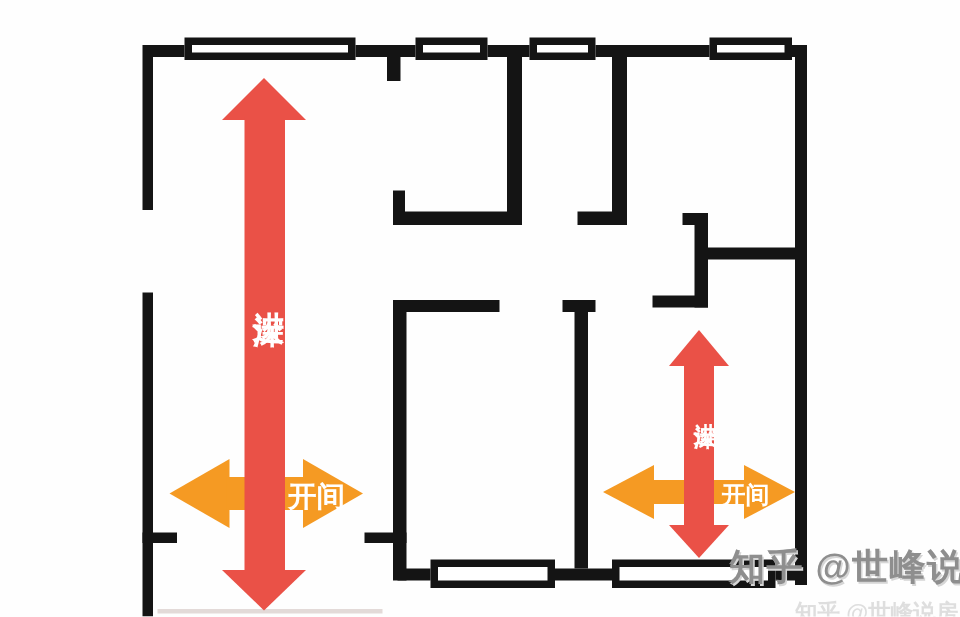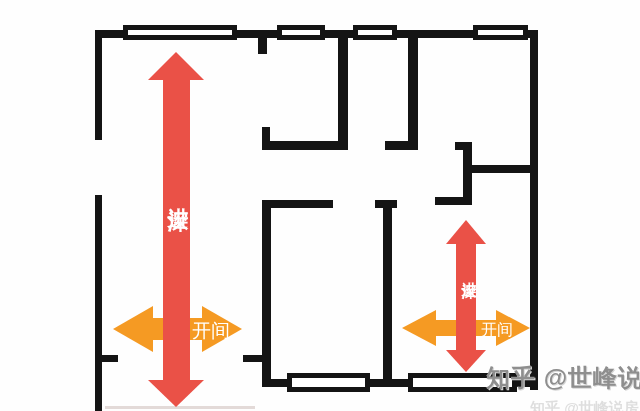--- a/index.html
+++ b/index.html
@@ -16,21 +16,21 @@
   .r-up.small{border-left-width:20px;border-right-width:20px;border-bottom-width:24px;}
   .r-down.small{border-left-width:20px;border-right-width:20px;border-top-width:22px;}
   
   .o-body{position:absolute;background:var(--arrow-orange,#f59a23);z-index:4;}
   .o-left{border-top:23px solid transparent;border-bottom:23px solid transparent;border-right:40px solid var(--arrow-orange,#f59a23);z-index:4;}
   .o-right{border-top:23px solid transparent;border-bottom:23px solid transparent;border-left:40px solid var(--arrow-orange,#f59a23);z-index:4;}
   .o-left.small{border-top-width:18px;border-bottom-width:18px;border-right-width:34px;}
   .o-right.small{border-top-width:18px;border-bottom-width:18px;border-left-width:34px;}
   .v-label{position:absolute;writing-mode:vertical-rl;text-orientation:upright;color:var(--label-text,#fff);
            font-weight:bold;z-index:6;line-height:1.05;letter-spacing:3px;text-align:center;}
-  .h-label{position:absolute;color:var(--label-text,#fff);font-weight:normal;z-index:6;white-space:nowrap;}
+  .h-label{position:absolute;color:var(--label-text,#fff);font-weight:bold;z-index:6;white-space:nowrap;}
   .watermark{position:absolute;left:486px;top:362px;font-size:24px;font-weight:700;letter-spacing:1px;
              color:var(--watermark,#8e8e8e);text-shadow:1px 1px 0 #d6d6d6;z-index:10;white-space:nowrap;}
   .watermark-ghost{position:absolute;left:530px;top:399px;font-size:15px;font-weight:700;
              color:var(--watermark,#8e8e8e);opacity:.28;z-index:10;white-space:nowrap;}
 </style>
 </head>
 <body>
 
 <div id="stage" style="--arrow-red: #EA5147; --arrow-orange: #F59A23; --wall: #141414; --background: #FEFEFE; --label-text: #FFFFFF; --watermark: #8E8E8E;">
 

